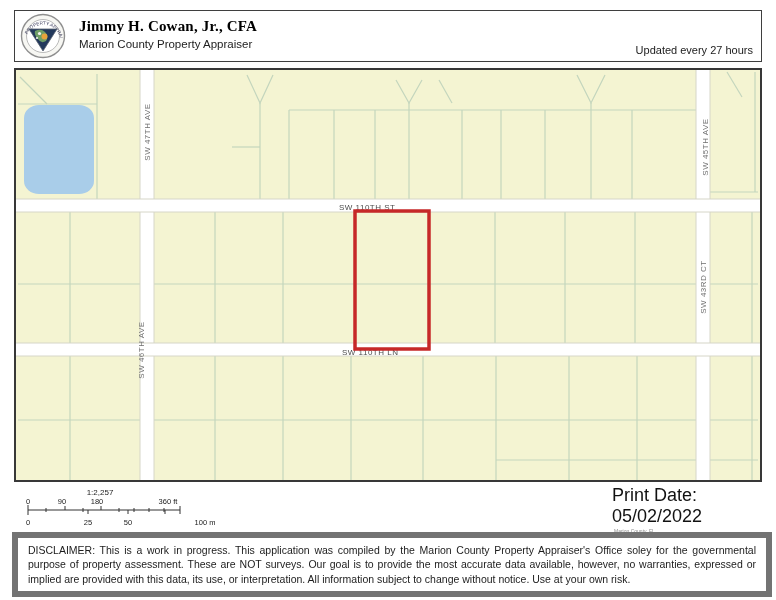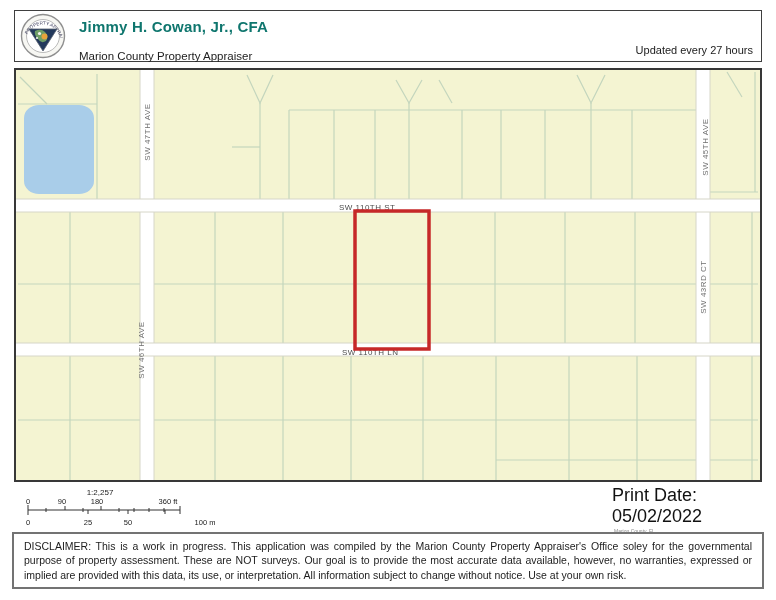--- a/index.html
+++ b/index.html
@@ -4,38 +4,38 @@
 <style>
   html,body{margin:0;padding:0;background:#ffffff;}
   .page{position:relative;width:776px;height:600px;background:#ffffff;
         font-family:"Liberation Sans",sans-serif;overflow:hidden;}
 
   
   .header-box{position:absolute;left:14px;top:10px;width:746px;height:50px;
               border:1px solid #3f3f3f;background:#ffffff;}
   .logo-wrap{position:absolute;left:5px;top:2px;width:46px;height:46px;}
   .titles{position:absolute;left:64px;top:7px;}
-  .app-title{font-size:15px;font-weight:bold;color:#0f766e;letter-spacing:.2px;}
-  .app-subtitle{font-size:11.5px;color:#222;margin-top:15px;}
+  .app-title{font-size:15px;font-weight:bold;color:#000000;letter-spacing:.2px;font-family:Liberation Serif, serif;}
+  .app-subtitle{font-size:11.5px;color:#222;margin-top:3px;}
   .updated{position:absolute;right:8px;bottom:5px;font-size:11px;color:#1b1b1b;}
 
   
   .map-frame{position:absolute;left:14px;top:68px;width:748px;height:414px;
              border:2px solid #383838;box-sizing:border-box;background:#f4f4d2;}
   .map-frame svg{display:block;width:100%;height:100%;}
 
   
   .scalebar{position:absolute;left:14px;top:484px;width:260px;height:46px;}
   .printblock{position:absolute;left:612px;top:485px;width:150px;}
   .print-date{font-size:18px;color:#111;}
   .print-src{font-size:5px;color:#8a8a8a;margin-top:1px;padding-left:2px;}
 
   
   .disclaimer-box{position:absolute;left:12px;top:532px;width:728px;
-                  border:2px solid #737373;padding:5px 10px;background:#fff;}
+                  border:6px solid #737373;padding:5px 10px;background:#fff;}
   .disclaimer-text{font-size:10.5px;line-height:1.38;color:#1c1c1c;text-align:justify;}
 
   .svg-label{letter-spacing:.5px;}
 </style>
 </head>
 <body>
 
 <div class="page">
 
   <div class="header-box">

